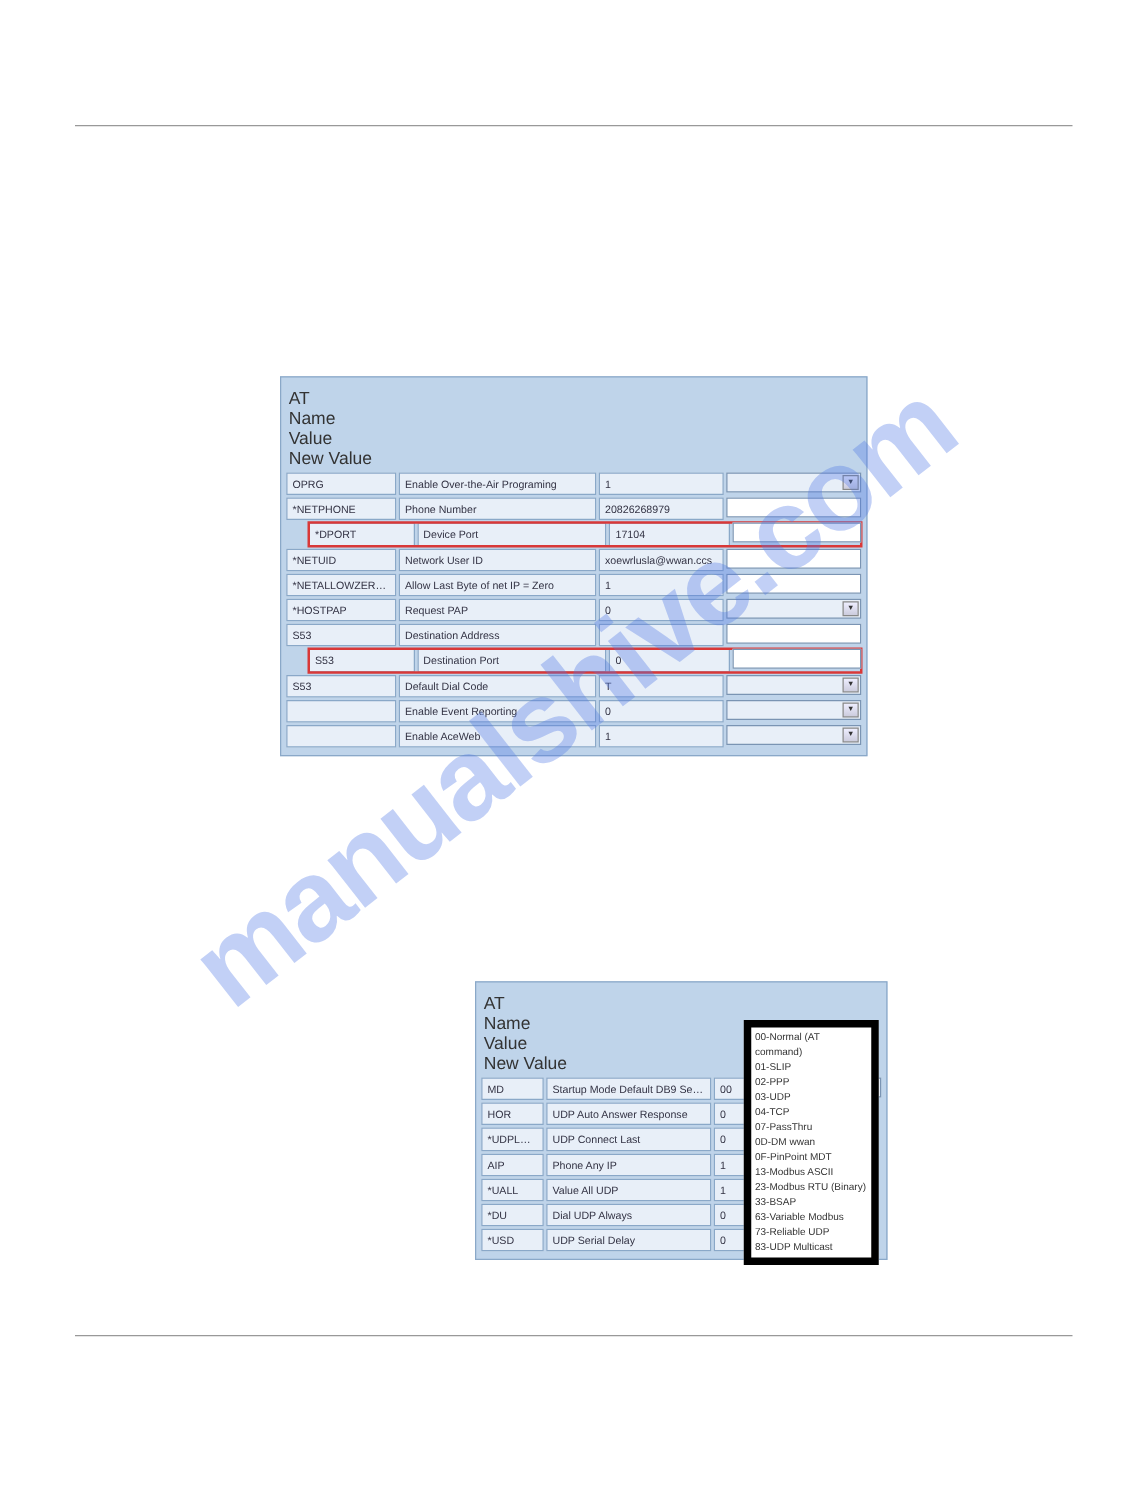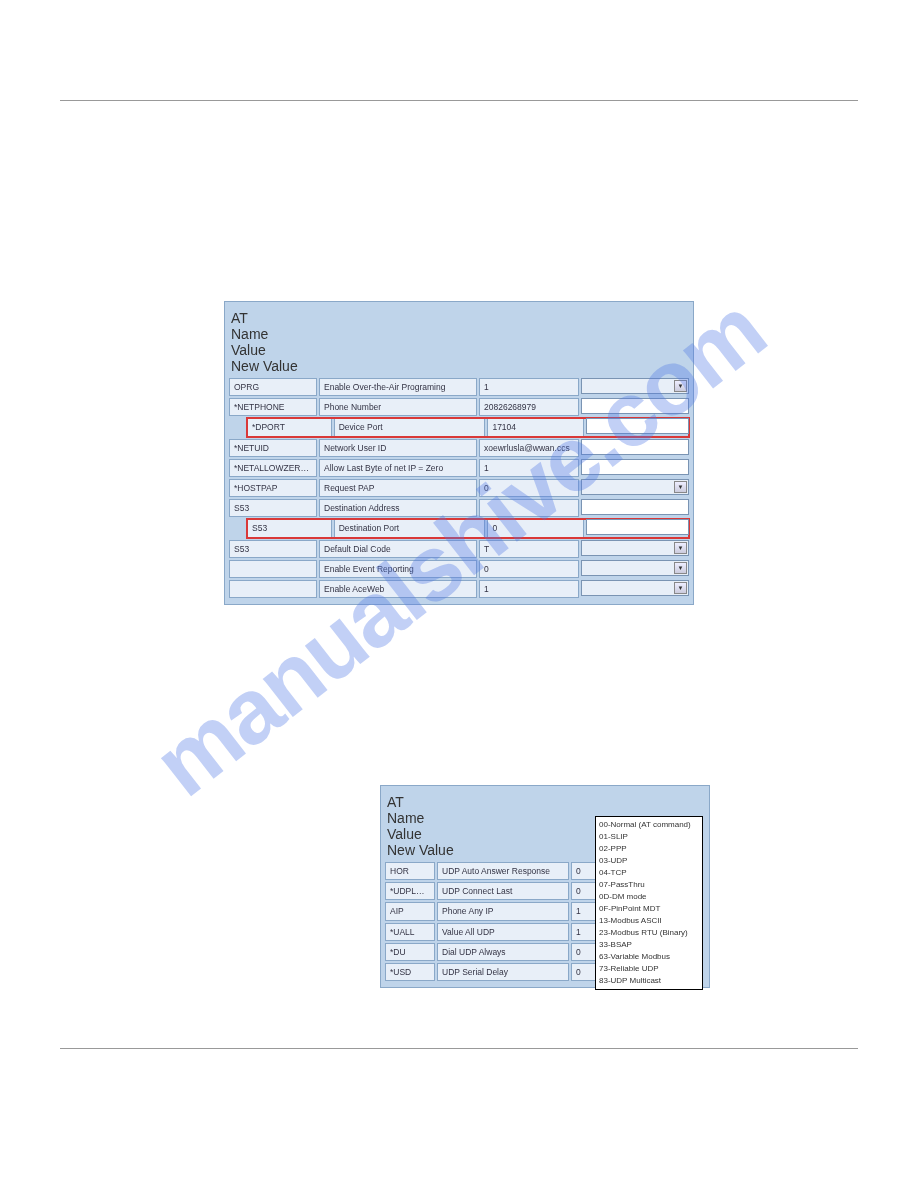--- a/index.html
+++ b/index.html
@@ -18,21 +18,21 @@
 .panel1 .c-val { width: 100px; }
 .panel1 .c-new { width: 108px; }
 .panel2 .c-at { width: 50px; }
 .panel2 .c-name { width: 132px; }
 .panel2 .c-val { width: 28px; }
 .panel2 .c-new { width: 104px; }
 .inp { background: #fff; border: 1px solid #7a94b3; height: 16px; font-size: 8px; padding: 0 2px; }
 .selwrap { position: relative; }
 .selwrap .btn { position: absolute; right: 2px; top: 2px; width: 13px; height: 12px; background: linear-gradient(#eef,#ccd); border: 1px solid #888; font-size: 6px; text-align: center; line-height: 10px; color: #333; }
 .hl { outline: 2px solid #d93838; outline-offset: -1px; margin-left: 18px; }
-.dropdown { position: absolute; right: 6px; top: 30px; width: 108px; background: #fff; border: 1px solid #000000; font-size: 8px; line-height: 12px; padding: 2px 3px; z-index: 5; color: #333; }
+.dropdown { position: absolute; right: 6px; top: 30px; width: 108px; background: #fff; border: 6px solid #000000; font-size: 8px; line-height: 12px; padding: 2px 3px; z-index: 5; color: #333; }
 .watermark { position: absolute; left: 50%; top: 50%; transform: translate(-50%,-48%) rotate(-38deg); font-size: 92px; font-weight: bold; font-family: Arial, sans-serif; color: rgba(80,120,230,0.35); pointer-events: none; user-select: none; white-space: nowrap; z-index: 100; letter-spacing: -2px; }
 </style>
 </head>
 <body>
 
 <div class="watermark">manualshive.com</div>
 
 <div class="page">
   <div class="hr"></div>
 
@@ -130,20 +130,29 @@
 
   <div class="panel panel2">
     <div class="hdr">
       <div class="c-at">AT</div>
       <div class="c-name">Name</div>
       <div class="c-val">Value</div>
       <div class="c-new">New Value</div>
     </div>
     <div id="t2rows">
         <div class="row">
+          <div class="cell c-at">MD</div>
+          <div class="cell c-name">Startup Mode Default DB9 Serial</div>
+          <div class="cell c-val">00</div>
+          <div class="selwrap c-new" style="position: relative;">
+            <div class="inp" style="width: 100%; background: rgb(232, 239, 248);"></div>
+            <div class="btn">▼</div>
+          </div>
+        </div>
+        <div class="row">
           <div class="cell c-at">HOR</div>
           <div class="cell c-name">UDP Auto Answer Response</div>
           <div class="cell c-val">0</div>
           <div class="selwrap c-new" style="position: relative;"></div>
         </div>
         <div class="row">
           <div class="cell c-at">*UDPLAST</div>
           <div class="cell c-name">UDP Connect Last</div>
           <div class="cell c-val">0</div>
           <div class="selwrap c-new" style="position: relative;"></div>
@@ -173,21 +182,21 @@
           <div class="selwrap c-new" style="position: relative;"></div>
         </div>
       </div>
     <div class="dropdown" id="dd">
         <div>00-Normal (AT command)</div>
         <div>01-SLIP</div>
         <div>02-PPP</div>
         <div>03-UDP</div>
         <div>04-TCP</div>
         <div>07-PassThru</div>
-        <div>0D-DM mode</div>
+        <div>0D-DM wwan</div>
         <div>0F-PinPoint MDT</div>
         <div>13-Modbus ASCII</div>
         <div>23-Modbus RTU (Binary)</div>
         <div>33-BSAP</div>
         <div>63-Variable Modbus</div>
         <div>73-Reliable UDP</div>
         <div>83-UDP Multicast</div>
       </div>
   </div>
 

